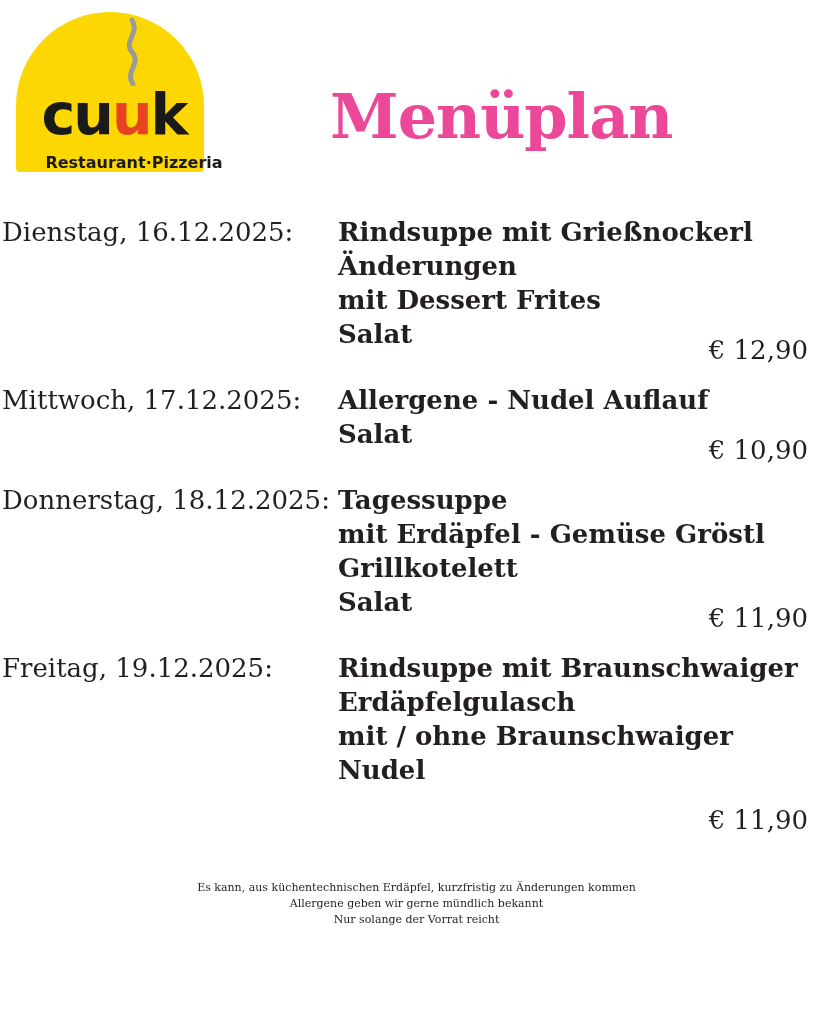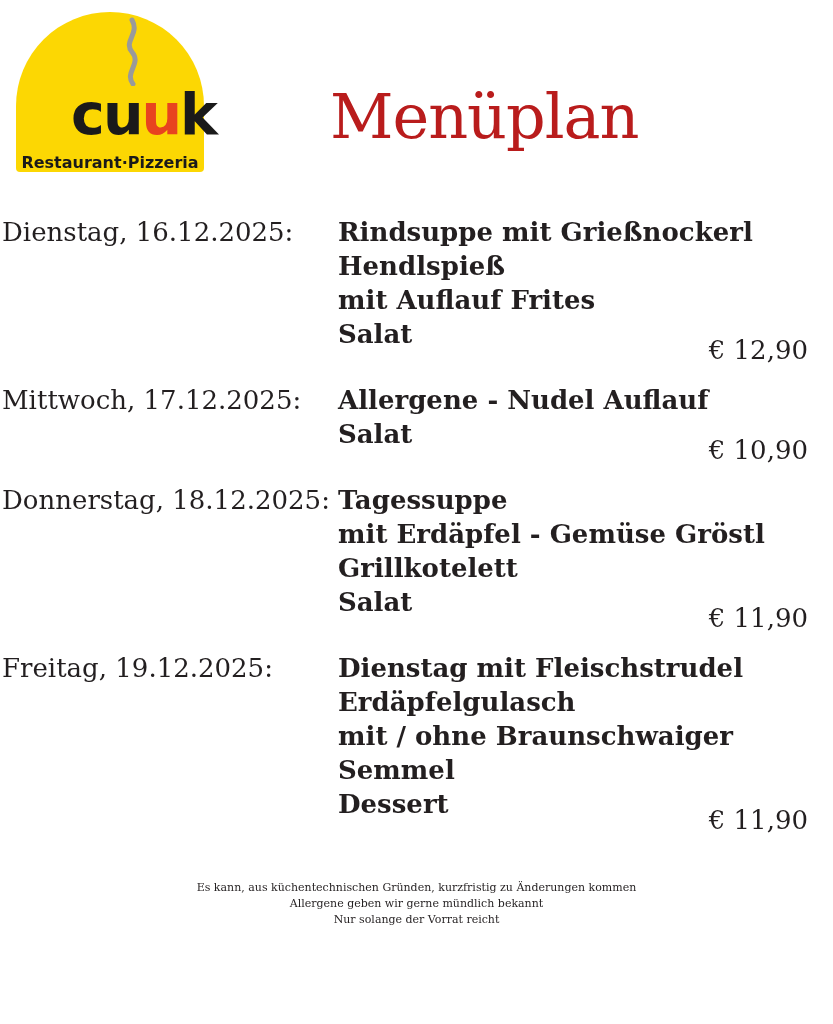--- a/index.html
+++ b/index.html
@@ -40,24 +40,24 @@
   }
   .logo-smoke {
     position: absolute;
     left: 104px;
     top: 4px;
     width: 26px;
     height: 70px;
   }
   .logo-word {
     position: absolute;
-    left: 12px;
+    left: 4px;
     top: 74px;
     width: 188px;
-    text-align: right;
+    text-align: center;
     font-family: "DejaVu Sans", sans-serif;
     font-weight: bold;
     font-size: 57px;
     letter-spacing: -2px;
     color: #1a1a1a;
     line-height: 1;
   }
   .logo-word .u-red {
     color: #e8431f;
   }
@@ -65,31 +65,32 @@
     position: absolute;
     left: 0;
     top: 141px;
     width: 188px;
     text-align: center;
     font-family: "DejaVu Sans", sans-serif;
     font-weight: bold;
     font-size: 16px;
     color: #1a1a1a;
     letter-spacing: 0px;
+    padding-left: 24px;
   }
 
   .page-title {
     position: absolute;
     left: 330px;
     top: 86px;
     font-family: "DejaVu Serif", serif;
     font-size: 62px;
-    font-weight: normal;
+    font-weight: bold;
     letter-spacing: -1px;
-    color: #b91c1c;
+    color: #ec4899;
     line-height: 1;
     text-align: right;
   }
 
   
   .menu {
     position: absolute;
     top: 215px;
     left: 0;
     width: 833px;
@@ -161,22 +162,22 @@
   </div>
 
   <div class="page-title">Menüplan</div>
 </div>
 
 <div class="menu" id="menu-list">
     <div class="day-block">
       <div class="day-label">Dienstag, 16.12.2025:</div>
       <div class="dishes">
         <div class="dish-row"><span class="dish-name">Rindsuppe mit Grießnockerl</span></div>
-        <div class="dish-row"><span class="dish-name">Hendlspieß</span></div>
-        <div class="dish-row"><span class="dish-name">mit Auflauf Frites</span></div>
+        <div class="dish-row"><span class="dish-name">Änderungen</span></div>
+        <div class="dish-row"><span class="dish-name">mit Dessert Frites</span></div>
         <div class="dish-row"><span class="dish-name">Salat</span><span class="dish-price">€ 12,90</span></div>
       </div>
     </div>
     <div class="day-block">
       <div class="day-label">Mittwoch, 17.12.2025:</div>
       <div class="dishes">
         <div class="dish-row"><span class="dish-name">Allergene - Nudel Auflauf</span></div>
         <div class="dish-row"><span class="dish-name">Salat</span><span class="dish-price">€ 10,90</span></div>
       </div>
     </div>
@@ -185,26 +186,26 @@
       <div class="dishes">
         <div class="dish-row"><span class="dish-name">Tagessuppe</span></div>
         <div class="dish-row"><span class="dish-name">mit Erdäpfel - Gemüse Gröstl</span></div>
         <div class="dish-row"><span class="dish-name">Grillkotelett</span></div>
         <div class="dish-row"><span class="dish-name">Salat</span><span class="dish-price">€ 11,90</span></div>
       </div>
     </div>
     <div class="day-block">
       <div class="day-label">Freitag, 19.12.2025:</div>
       <div class="dishes">
-        <div class="dish-row"><span class="dish-name">Dienstag mit Fleischstrudel</span></div>
+        <div class="dish-row"><span class="dish-name">Rindsuppe mit Braunschwaiger</span></div>
         <div class="dish-row"><span class="dish-name">Erdäpfelgulasch</span></div>
         <div class="dish-row"><span class="dish-name">mit / ohne Braunschwaiger</span></div>
-        <div class="dish-row"><span class="dish-name">Semmel</span></div>
-        <div class="dish-row"><span class="dish-name">Dessert</span><span class="dish-price">€ 11,90</span></div>
+        <div class="dish-row"><span class="dish-name">Nudel</span></div>
+        <div class="dish-row"><span class="dish-price">€ 11,90</span></div>
       </div>
     </div>
   </div>
 
 <div class="footer">
-  <div class="footer-line">Es kann, aus küchentechnischen Gründen, kurzfristig zu Änderungen kommen</div>
+  <div class="footer-line">Es kann, aus küchentechnischen Erdäpfel, kurzfristig zu Änderungen kommen</div>
   <div class="footer-line">Allergene geben wir gerne mündlich bekannt</div>
   <div class="footer-line">Nur solange der Vorrat reicht</div>
 </div>
 
 </body></html>

